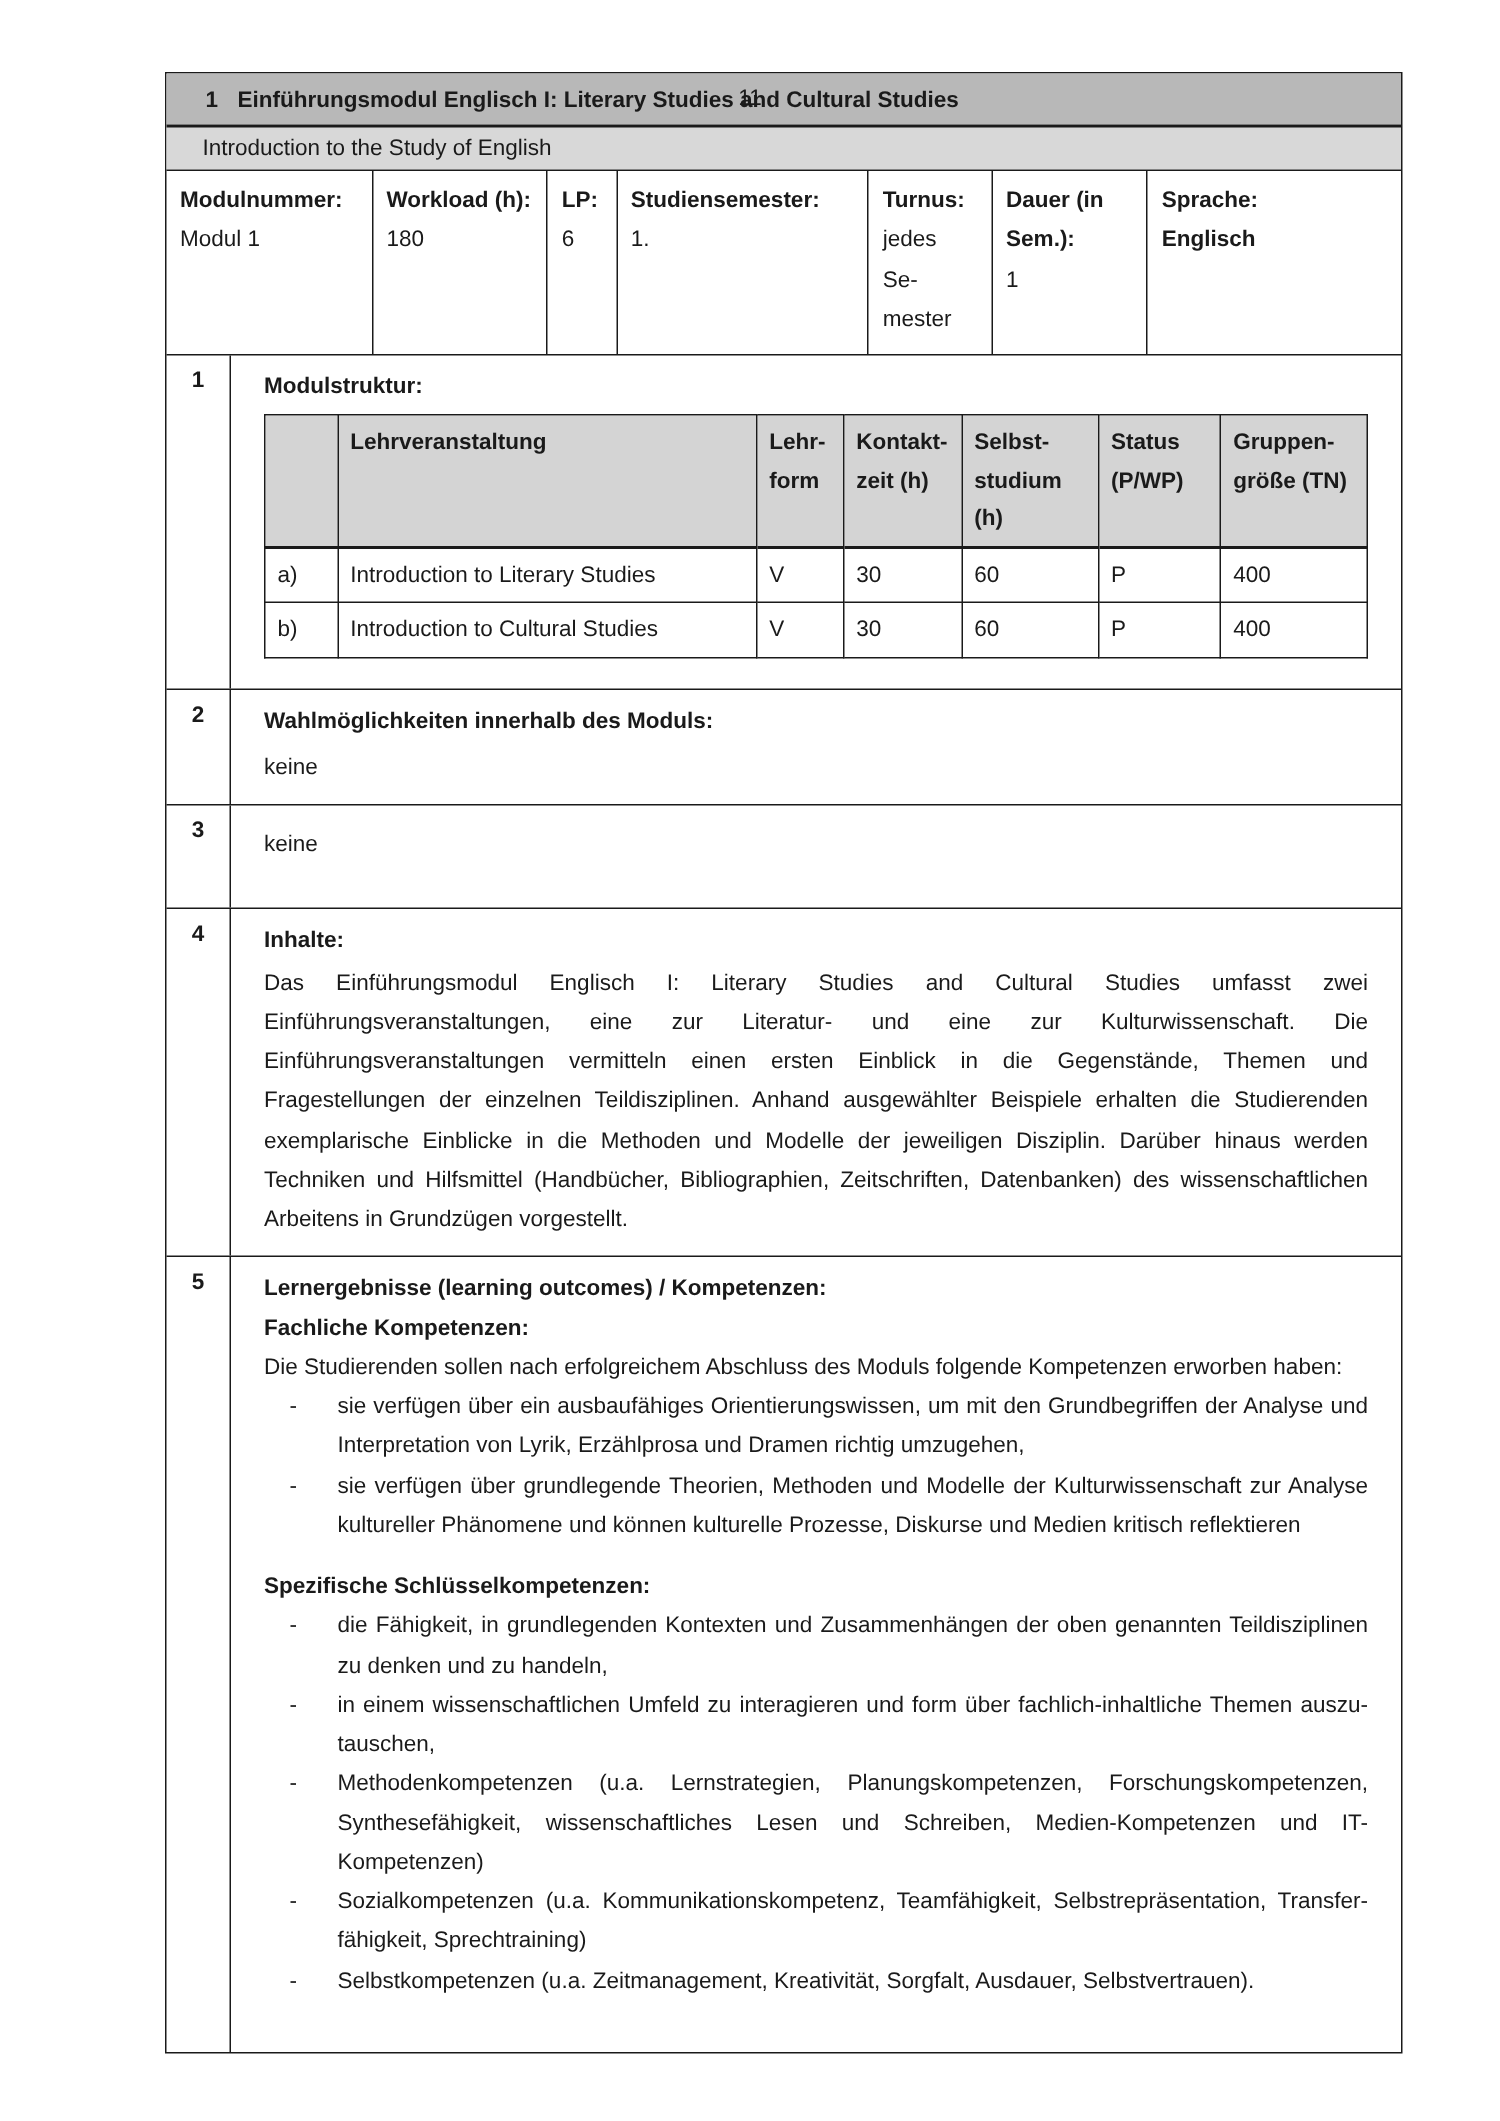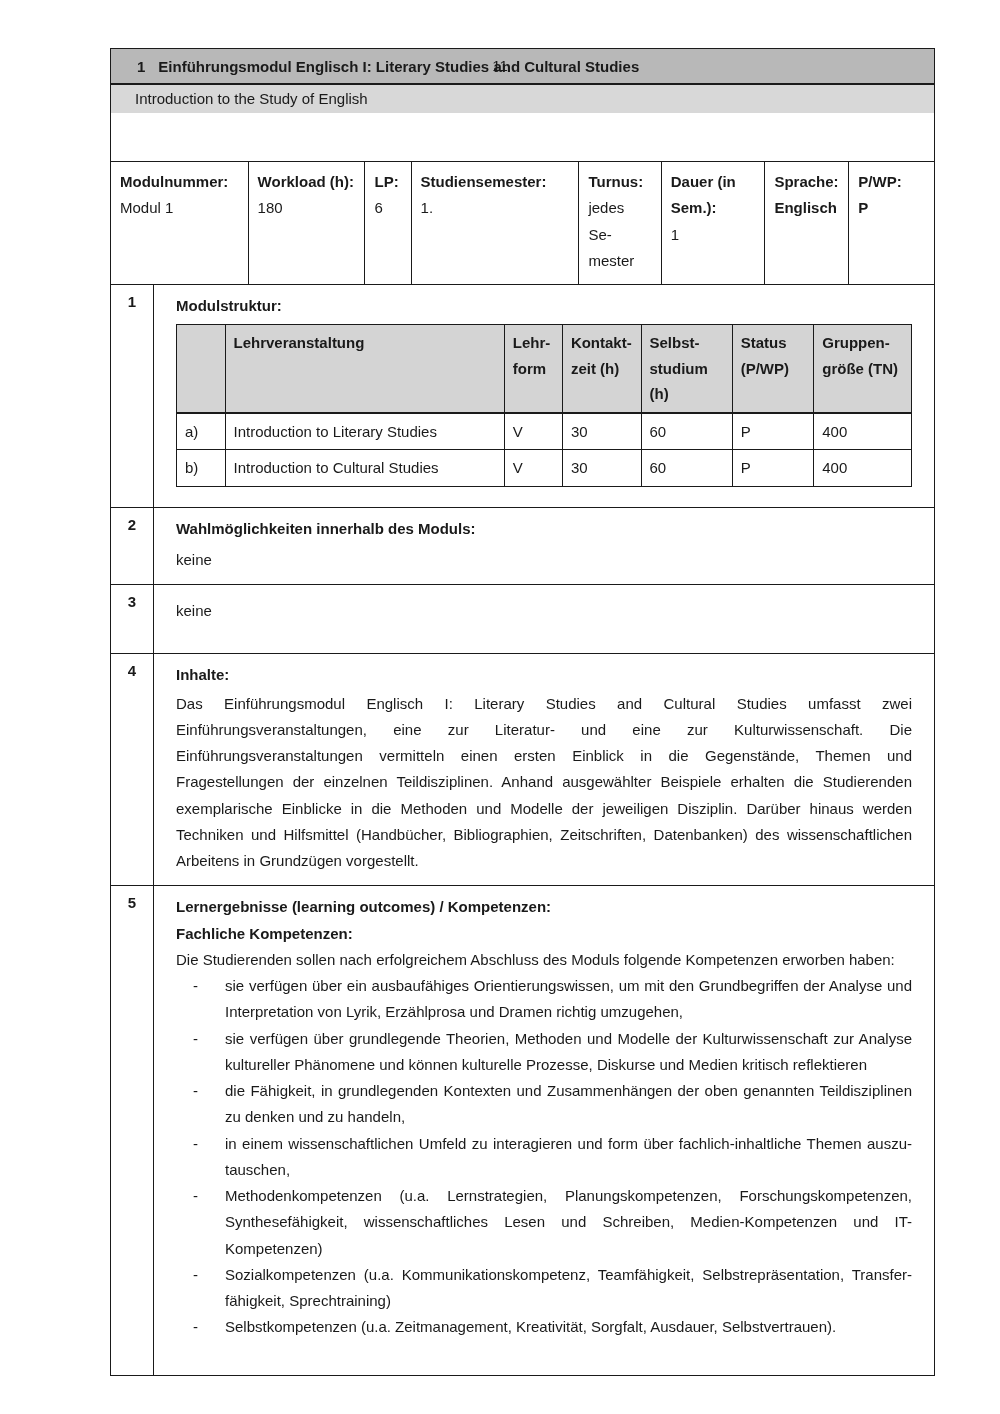--- a/index.html
+++ b/index.html
@@ -46,21 +46,21 @@
     font-weight: bold;
     padding: 9px 26px 8px;
   }
   .mod-num { margin-right: 13px; }
   .subtitle-row {
     background: var(--subtitle-bar-bg);
     border-top: 2.5px solid var(--border);
     padding: 5px 24px 6px;
   }
 
-  .info-row { display: flex; align-items: stretch; margin-top: 48px; }
+  .info-row { display: flex; align-items: stretch; }
   .info-cell {
     padding: 7px 9px 10px;
     border-left: 1px solid var(--border);
     min-height: 92px;
     line-height: 1.75;
   }
   .info-cell:first-child { border-left: none; }
   .info-label { font-weight: bold; }
   .bold-value .info-value { font-weight: bold; }
 
@@ -148,24 +148,20 @@
         <div class="info-label">Turnus:</div>
         <div class="info-value">jedes Se­mester</div>
       </div>
       <div class="info-cell" style="flex:0 0 12.6%">
         <div class="info-label">Dauer (in Sem.):</div>
         <div class="info-value">1</div>
       </div>
       <div class="info-cell bold-value" style="flex:0 0 10.2%">
         <div class="info-label">Sprache:</div>
         <div class="info-value">Englisch</div>
-      </div>
-      <div class="info-cell bold-value" style="flex:1">
-        <div class="info-label">P/WP:</div>
-        <div class="info-value">P</div>
       </div>
     </div>
 
     <div class="row section-row">
       <div class="num-cell">1</div>
       <div class="content-cell">
         <div class="section-heading">Modulstruktur:</div>
         <table class="inner-table">
           <colgroup>
             <col style="width:6.6%">
@@ -243,20 +239,21 @@
 
         <div class="bullet">
           <span class="bullet-marker">-</span>
           <div class="bullet-text">sie verfügen über ein ausbaufähiges Orientierungswissen, um mit den Grundbegriffen der Analyse und Interpretation von Lyrik, Erzählprosa und Dramen richtig umzugehen,</div>
         </div>
         <div class="bullet">
           <span class="bullet-marker">-</span>
           <div class="bullet-text">sie verfügen über grundlegende Theorien, Methoden und Modelle der Kulturwissenschaft zur Analyse kultureller Phänomene und können kulturelle Prozesse, Diskurse und Medien kritisch reflektieren</div>
         </div>
 
+        <div class="sub-heading spaced">Spezifische Schlüsselkompetenzen:</div>
 
         <div class="bullet">
           <span class="bullet-marker">-</span>
           <div class="bullet-text">die Fähigkeit, in grundlegenden Kontexten und Zusammenhängen der oben genannten Teildisziplinen zu denken und zu handeln,</div>
         </div>
         <div class="bullet">
           <span class="bullet-marker">-</span>
           <div class="bullet-text">in einem wissenschaftlichen Umfeld zu interagieren und form über fachlich-inhaltliche Themen auszu­tauschen,</div>
         </div>
         <div class="bullet">

